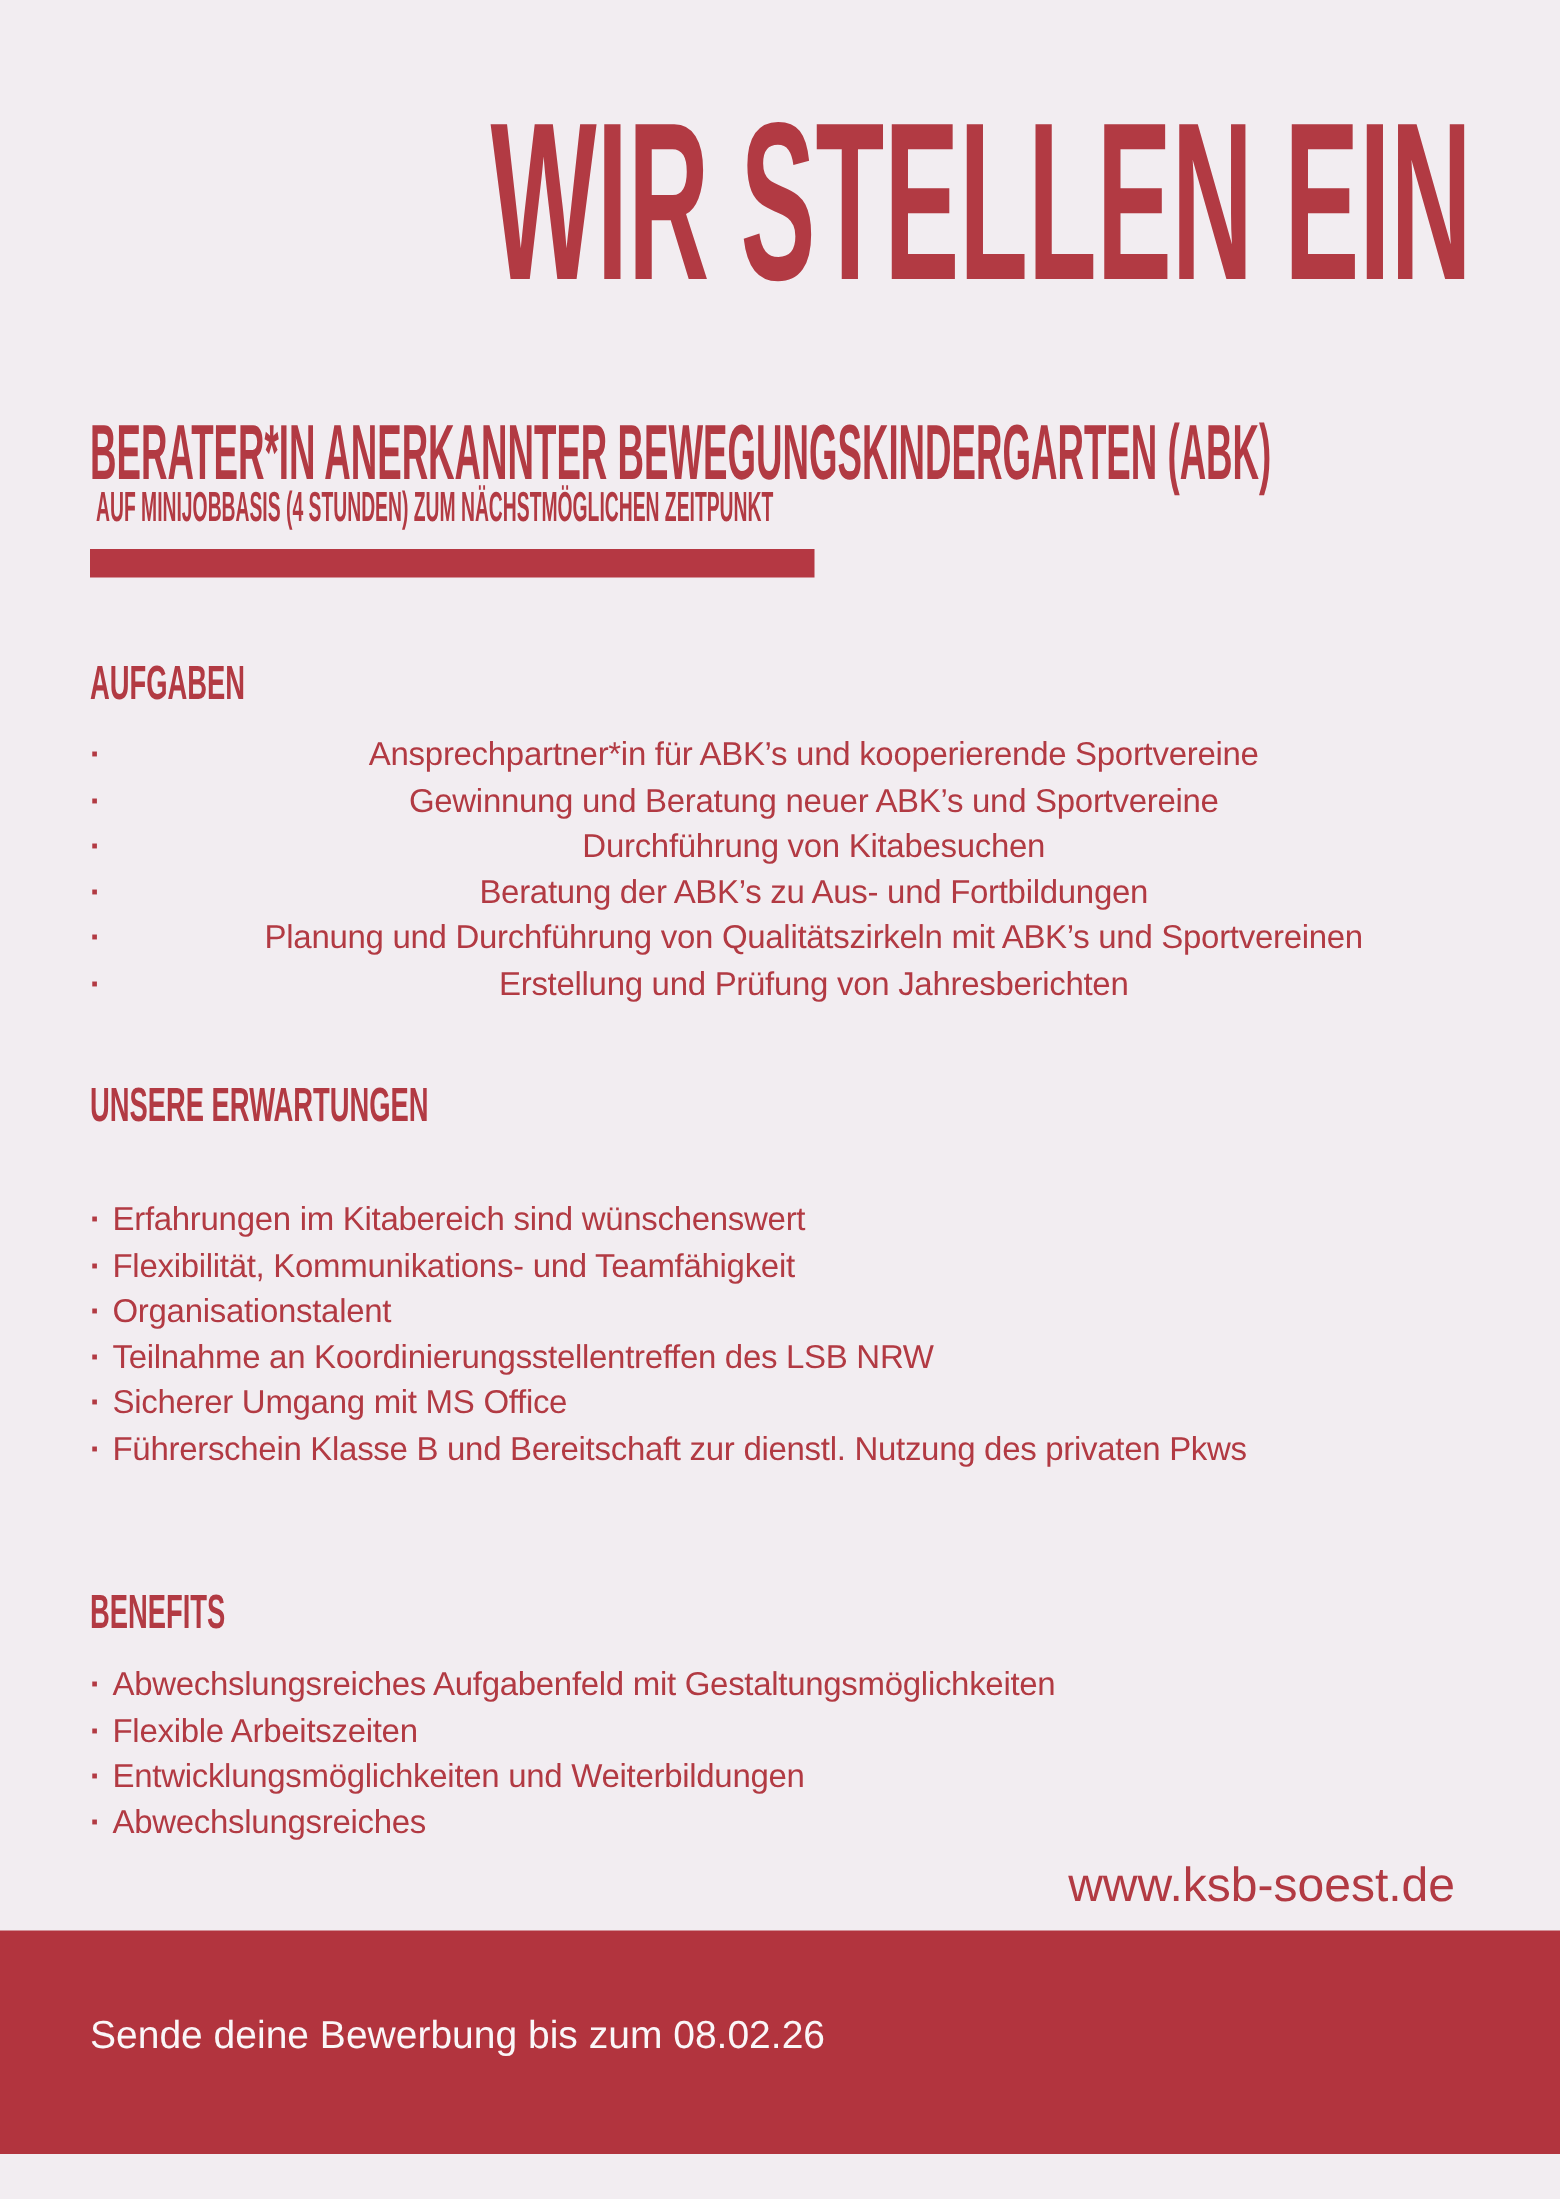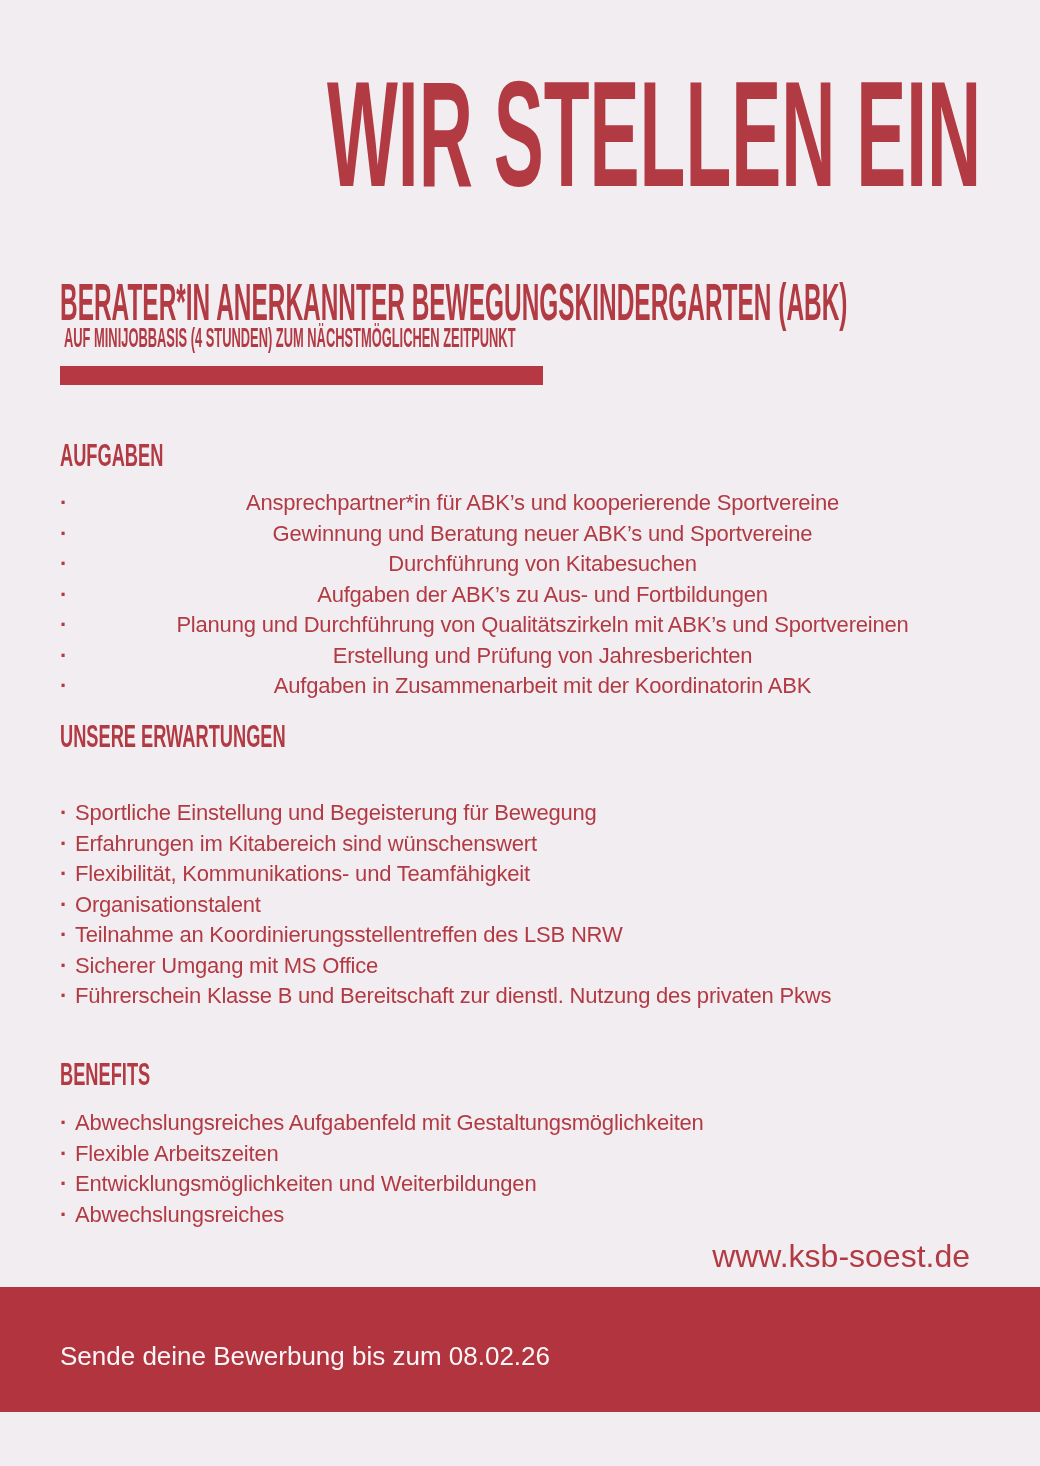--- a/index.html
+++ b/index.html
@@ -51,21 +51,21 @@
     letter-spacing:-0.2px;
   }
   .li::before{content:"\00B7";position:absolute;left:0;font-weight:bold;}
 
   .website{
     position:absolute;top:1240px;right:70px;
     font-size:32px;color:var(--red);line-height:1;margin-left:39px;
   }
 
   .footer{
-    position:absolute;left:0;top:1287px;width:100%;height:125px;
+    position:absolute;left:0;top:1287px;width:100%;height:149px;
     background:var(--footer-red);
   }
   .footer-text{
     position:absolute;left:60px;top:47px;
     color:var(--white);font-size:26px;line-height:45px;
   }
   .logo{position:absolute;right:48px;top:36px;}
 </style>
 </head>
 <body>
@@ -86,31 +86,29 @@
 
   <div class="accent-bar"></div>
 
   <div class="sec-heading" id="sec1-h">
     <span class="cond">AUFGABEN</span>
   </div>
   <div class="list" id="sec1-list">
     <div class="li">Ansprechpartner*in für ABK’s und kooperierende Sportvereine</div>
     <div class="li">Gewinnung und Beratung neuer ABK’s und Sportvereine</div>
     <div class="li">Durchführung von Kitabesuchen</div>
-    <div class="li">Aufgaben der ABK’s zu Aus- und Fortbildungen</div>
+    <div class="li">Beratung der ABK’s zu Aus- und Fortbildungen</div>
     <div class="li">Planung und Durchführung von Qualitätszirkeln mit ABK’s und Sportvereinen</div>
     <div class="li">Erstellung und Prüfung von Jahresberichten</div>
-    <div class="li">Aufgaben in Zusammenarbeit mit der Koordinatorin ABK</div>
   </div>
 
   <div class="sec-heading" id="sec2-h">
     <span class="cond">UNSERE ERWARTUNGEN</span>
   </div>
   <div class="list" id="sec2-list">
-    <div class="li">Sportliche Einstellung und Begeisterung für Bewegung</div>
     <div class="li">Erfahrungen im Kitabereich sind wünschenswert</div>
     <div class="li">Flexibilität, Kommunikations- und Teamfähigkeit</div>
     <div class="li">Organisationstalent</div>
     <div class="li">Teilnahme an Koordinierungsstellentreffen des LSB NRW</div>
     <div class="li">Sicherer Umgang mit MS Office</div>
     <div class="li">Führerschein Klasse B und Bereitschaft zur dienstl. Nutzung des privaten Pkws</div>
   </div>
 
   <div class="sec-heading" id="sec3-h">
     <span class="cond">BENEFITS</span>

